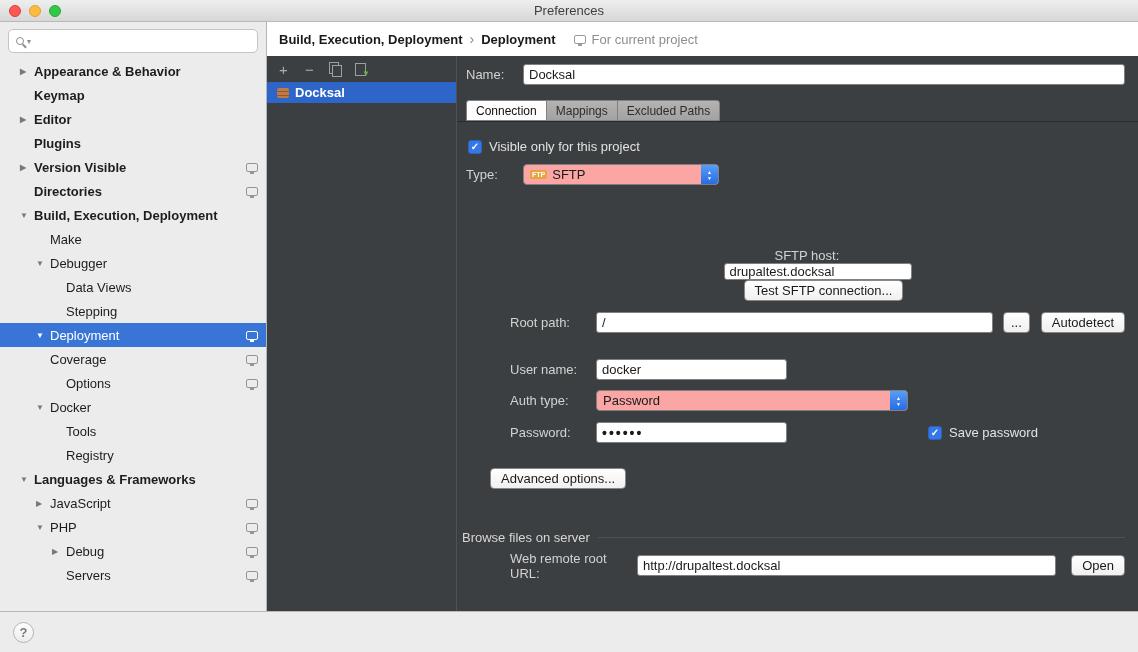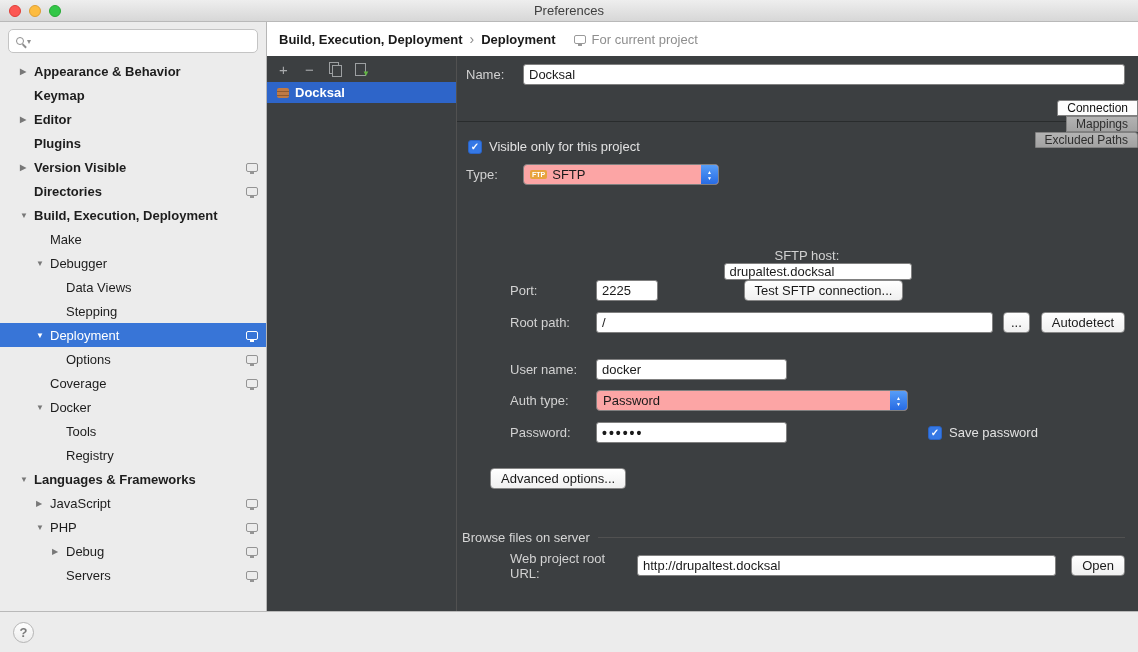--- a/index.html
+++ b/index.html
@@ -183,28 +183,28 @@
           </div>
           <div class="tree-item" style="padding-left: 52px;">
             <span class="tree-arrow"></span>
             <span class="tree-label">Stepping</span>
           </div>
           <div class="tree-item selected" style="padding-left: 36px;">
             <span class="tree-arrow">▼</span>
             <span class="tree-label">Deployment</span>
             <span class="screen-badge"></span>
           </div>
+          <div class="tree-item" style="padding-left: 36px;">
+            <span class="tree-arrow"></span>
+            <span class="tree-label">Coverage</span>
+            <span class="screen-badge"></span>
+          </div>
           <div class="tree-item" style="padding-left: 52px;">
             <span class="tree-arrow"></span>
             <span class="tree-label">Options</span>
-            <span class="screen-badge"></span>
-          </div>
-          <div class="tree-item" style="padding-left: 36px;">
-            <span class="tree-arrow"></span>
-            <span class="tree-label">Coverage</span>
             <span class="screen-badge"></span>
           </div>
           <div class="tree-item" style="padding-left: 36px;">
             <span class="tree-arrow">▼</span>
             <span class="tree-label">Docker</span>
           </div>
           <div class="tree-item" style="padding-left: 52px;">
             <span class="tree-arrow"></span>
             <span class="tree-label">Tools</span>
           </div>
@@ -266,21 +266,21 @@
             </div>
         </div>
 
         <div class="rightpanel">
 
           <div class="row" style="top:8px;left:9px;right:13px;">
             <span class="flabel w57">Name:</span>
             <input class="field grow" value="Docksal" style="">
           </div>
 
-          <div class="tabstrip" style="top:44px;flex-direction:column;" id="tabstrip">
+          <div class="tabstrip" style="top:44px;" id="tabstrip">
               <div class="tab selected">Connection</div>
               <div class="tab">Mappings</div>
               <div class="tab">Excluded Paths</div>
             </div>
 
           <div class="row" style="top:80px;left:11px;">
             <span class="checkbox">✓</span>
             <span class="cb-label">Visible only for this project</span>
           </div>
 
@@ -297,24 +297,20 @@
           </div>
 
 
 
           <div class="row" style="top:192px;left:53px;right:13px;flex-direction:column;">
             <span class="flabel w86">SFTP host:</span>
             <input class="field grow" value="drupaltest.docksal" style="">
             <button class="btn" style="margin-left:12px;">Test SFTP connection...</button>
           </div>
 
-          <div class="row" style="top:224px;left:53px;">
-            <span class="flabel w86">Port:</span>
-            <input class="field" style="width: 62px;" value="2225">
-          </div>
 
           <div class="row" style="top:256px;left:53px;right:13px;">
             <span class="flabel w86">Root path:</span>
             <input class="field grow" value="/" style="">
             <button class="btn dots" style="margin-left:10px;">...</button>
             <button class="btn" style="margin-left:11px;">Autodetect</button>
           </div>
 
           <div class="row" style="top:303px;left:53px;">
             <span class="flabel w86">User name:</span>
@@ -342,21 +338,21 @@
           <div class="row" style="top:412px;left:33px;">
             <button class="btn">Advanced options...</button>
           </div>
 
           <div class="section" style="top:472px;">
             <span>Browse files on server</span>
             <span class="hr"></span>
           </div>
 
           <div class="row" style="top:499px;left:53px;right:13px;">
-            <span class="flabel w127">Web project root URL:</span>
+            <span class="flabel w127">Web remote root URL:</span>
             <input class="field" style="width: 419px;" value="http://drupaltest.docksal">
             <button class="btn" style="margin-left:auto;">Open</button>
           </div>
 
         </div>
       </div>
     </div>
   </div>
 
   <div class="footer">

